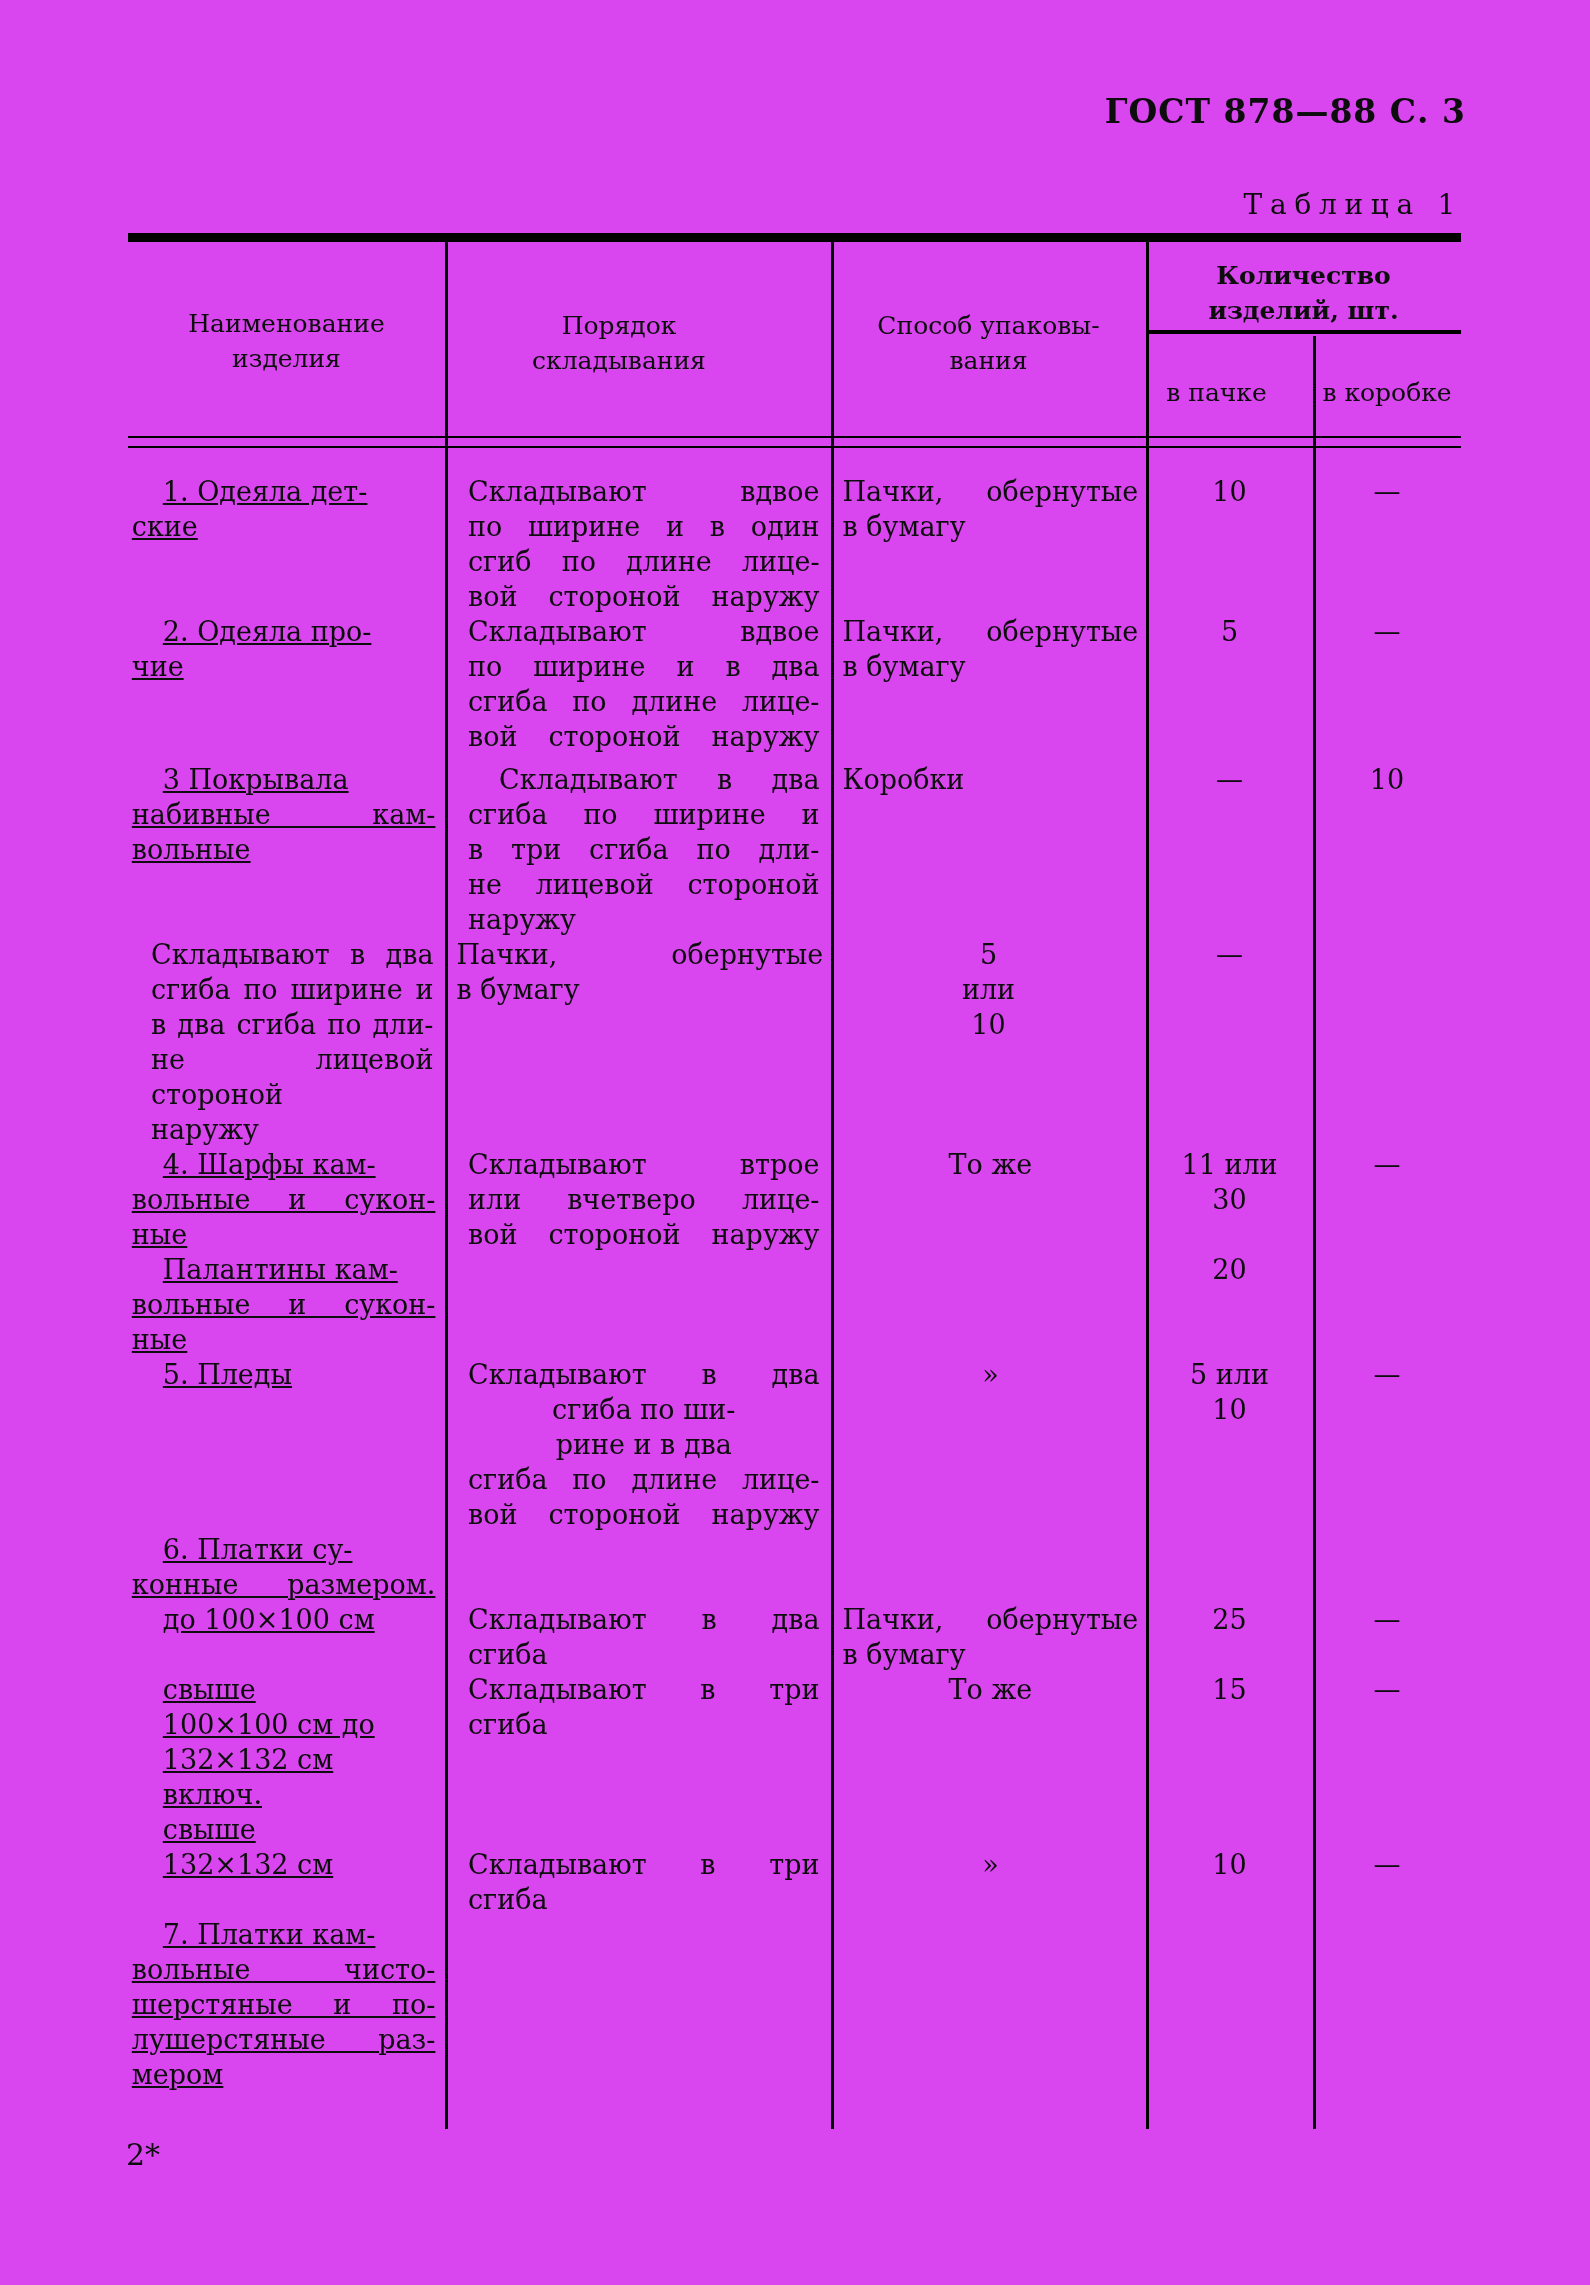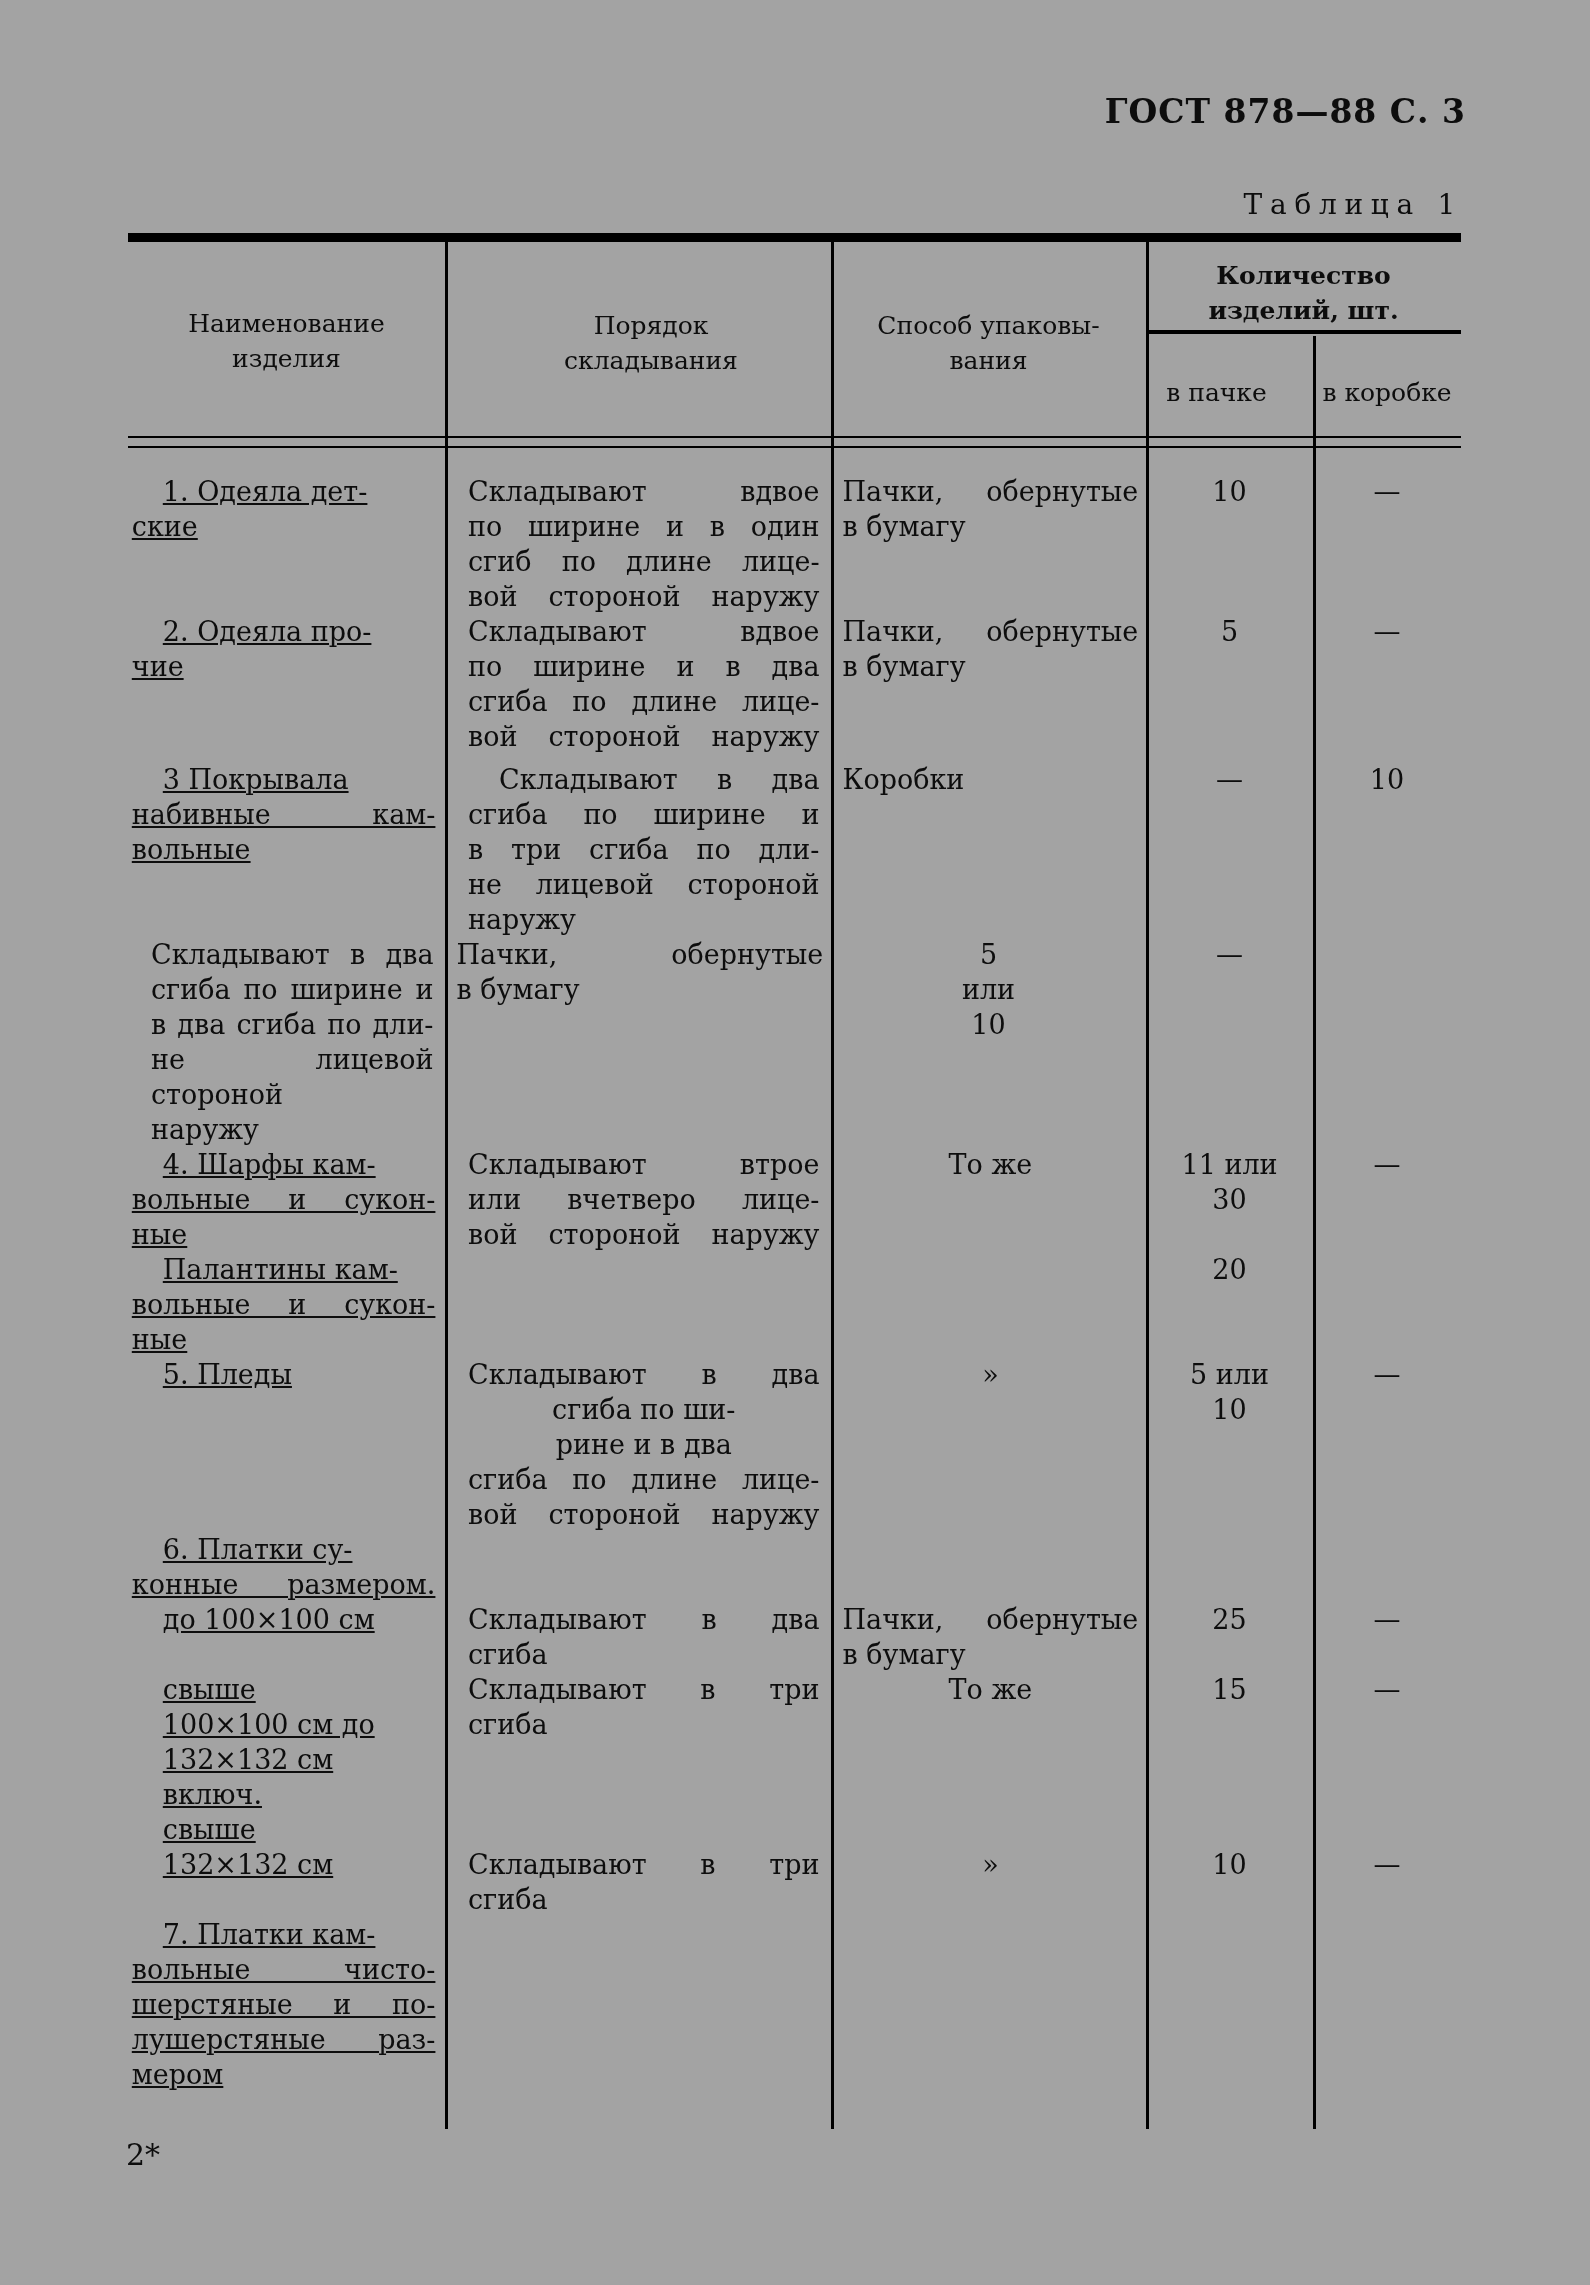--- a/index.html
+++ b/index.html
@@ -1,17 +1,17 @@
 <!DOCTYPE html>
 <html><head>
 <meta charset="utf-8">
 <style>
   html,body{margin:0;padding:0;background:#e8e8e4;}
   .page{
-    position:relative;width:1591px;height:2285px;background:#a3a3a3;
+    position:relative;width:1591px;height:2285px;background:#d946ef;
     font-family:"DejaVu Serif","Liberation Serif",serif;color:#0d0d0d;
     overflow:hidden;margin:0 auto;
   }
   .gost-ref{
     position:absolute;top:92px;right:125px;
     font-size:33px;font-weight:bold;letter-spacing:1px;white-space:nowrap;
   }
   .table-caption{
     position:absolute;top:188px;right:128px;
     font-size:28px;letter-spacing:7.7px;white-space:nowrap;
@@ -23,21 +23,21 @@
   .vl1{left:317px;} .vl2{left:703px;} .vl3{left:1018px;}
   .vl4{left:1185px;top:103px;}
   .qty-rule{position:absolute;left:1020px;right:0;top:97px;height:3.8px;background:#000;}
   .hdr-sep{
     position:absolute;left:0;top:203px;width:100%;height:11.5px;
     border-top:2.9px solid #000;border-bottom:2.9px solid #000;box-sizing:border-box;
   }
   
   .hcell{position:absolute;text-align:center;font-size:25px;line-height:35px;}
   .h-c1{left:0;width:317px;top:73px;}
-  .h-c2{left:317px;width:348px;top:75px;padding-left:32px;}
+  .h-c2{left:317px;width:348px;top:75px;}
   .h-c3{left:703px;width:315px;top:75px;}
   .h-qty{left:1018px;width:315px;top:25px;font-weight:bold;}
   .h-pack{left:1018px;width:141px;top:142px;}
   .h-box{left:1185px;width:148px;top:142px;}
   
   .tbody{position:absolute;left:0;right:0;top:214px;padding-top:27px;}
   .row{display:grid;grid-template-columns:317px 386px 315px 167px 148px;}
   .row.m8{margin-top:7.7px;}
   .cell{font-size:27px;line-height:35px;}
   .line{min-height:35px;}

